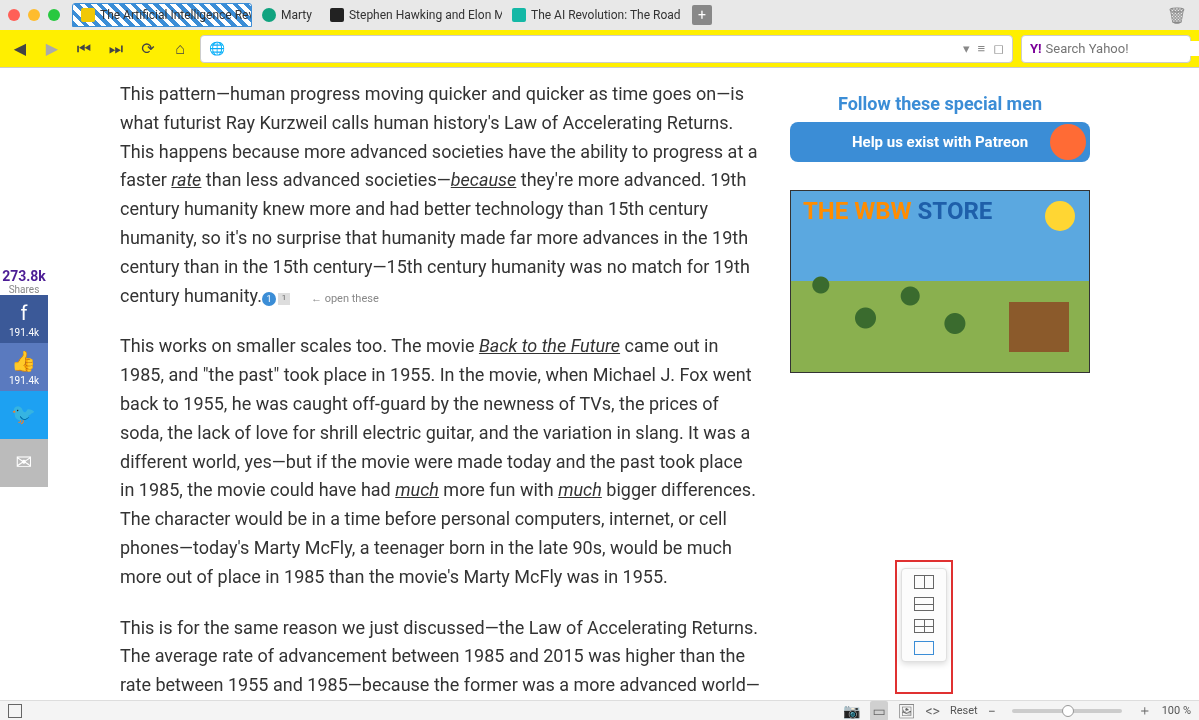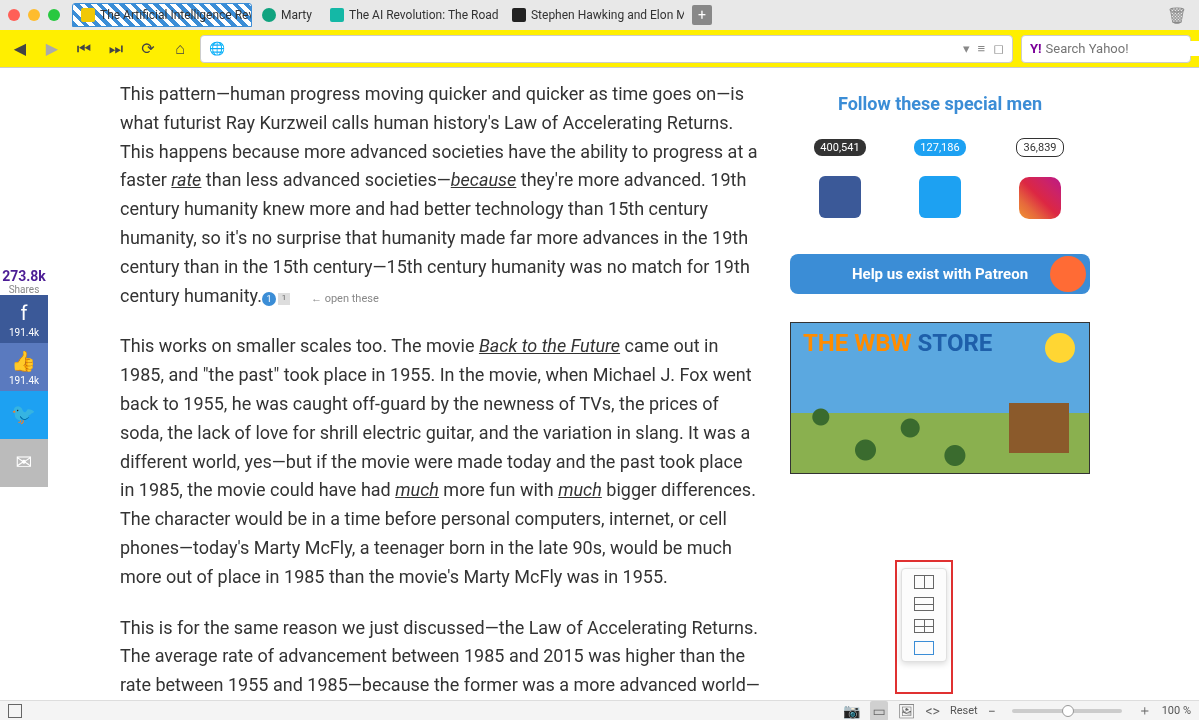--- a/index.html
+++ b/index.html
@@ -44,31 +44,31 @@
 .article { position:absolute; left:120px; top:12px; width:640px; font-size:18px; line-height:1.6; color:#333; }
 .article p{margin-bottom:22px;}
 .article em{font-style:italic;text-decoration:underline;}
 .footnote { font-size:11px; color:#888; vertical-align:super;margin-left:19px; }
 .footnote-mark { display:inline-flex; align-items:center; gap:2px; }
 .fn-circle { width:14px; height:14px; border-radius:50%; background:#3b8dd6; color:#fff; font-size:9px; display:inline-flex; align-items:center; justify-content:center; }
 .fn-sq { width:12px; height:12px; background:#ddd; color:#666; font-size:8px; display:inline-flex; align-items:center; justify-content:center; }
 
 
 .rsidebar { position:absolute; left:790px; top:25px; width:300px; }
-.follow-title { color:#3b8dd6; font-weight:bold; font-size:18px; text-align:center; margin-bottom:22px; }
+.follow-title { color:#3b8dd6; font-weight:bold; font-size:18px; text-align:center; margin-bottom:6px; }
 .social-row { display:flex; justify-content:space-around; height:110px; position:relative; }
 .social-item { width:80px; position:relative; text-align:center; }
 .bubble { background:#333; color:#fff; font-size:11px; padding:2px 6px; border-radius:8px; display:inline-block; position:relative; }
 .bubble.tw{background:#1da1f2;} .bubble.ig{background:#fff;border:1px solid #333;color:#333;}
 .social-icon { width:42px; height:42px; margin-top:20px; display:inline-block; }
 .si-fb{background:#3b5998;border-radius:6px;} .si-tw{background:#1da1f2;border-radius:6px;} .si-ig{background:linear-gradient(45deg,#f09433,#e6683c,#dc2743,#cc2366,#bc1888);border-radius:10px;}
 .patreon { margin-top:8px; height:40px; background:#3b8dd6; border-radius:8px; color:#fff; display:flex; align-items:center; justify-content:center; font-size:15px; font-weight:bold; position:relative; cursor:pointer; }
 .patreon .p-icon{width:36px;height:36px;background:#ff6b35;border-radius:50%;position:absolute;right:4px;}
 
-.store-ad { margin-top:28px; width:300px; height:152px; background:#8ab04f; border:1px solid #333; position:relative; overflow:hidden; cursor:pointer; }
+.store-ad { margin-top:28px; width:300px; height:183px; background:#8ab04f; border:1px solid #333; position:relative; overflow:hidden; cursor:pointer; }
 .store-ad .sky{position:absolute;top:0;left:0;right:0;height:90px;background:#5ba8e0;}
 .store-ad .title{position:absolute;top:6px;left:12px;font-size:24px;font-weight:bold;}
 .store-ad .t1{color:#ff8c00;} .store-ad .t2{color:#1e5faa;}
 .store-ad .sun{position:absolute;top:10px;right:14px;width:30px;height:30px;background:#ffd633;border-radius:50%;}
 .store-ad .house{position:absolute;bottom:20px;right:20px;width:60px;height:50px;background:#8b5a2b;}
 .store-ad .vine{position:absolute;top:50px;left:0;right:0;height:110px; background:radial-gradient(circle at 10% 40%,#3a6b2e 8px,transparent 9px), radial-gradient(circle at 25% 70%,#3a6b2e 10px,transparent 11px), radial-gradient(circle at 40% 50%,#3a6b2e 9px,transparent 10px), radial-gradient(circle at 55% 75%,#3a6b2e 10px,transparent 11px);}
 
 
 .layout-popup { position:absolute; right:246px; bottom:6px; width:58px; border:2px solid #e03131; padding:6px 0 30px 0; background:transparent; }
 .layout-inner { background:#fcfcfc; border:1px solid #e0e0e0; border-radius:4px; margin:0 4px; padding:6px 0; display:flex; flex-direction:column; align-items:center; gap:8px; box-shadow:0 2px 6px rgba(0,0,0,.15); }
@@ -98,27 +98,27 @@
     <div class="tl green"></div>
   </div>
   <div class="tab active t1">
       <span class="favicon"></span>
       <span>The Artificial Intelligence Rev</span>
     </div>
   <div class="tab t2">
       <span class="favicon"></span>
       <span>Marty</span>
     </div>
+  <div class="tab t4">
+      <span class="favicon"></span>
+      <span>Stephen Hawking and Elon M</span>
+    </div>
   <div class="tab t3">
       <span class="favicon"></span>
       <span>The AI Revolution: The Road</span>
-    </div>
-  <div class="tab t4">
-      <span class="favicon"></span>
-      <span>Stephen Hawking and Elon M</span>
     </div>
   <div class="newtab">+</div>
   <div class="trash">🗑</div>
 </div>
 
 <div class="toolbar">
   <div class="navbtn">◀</div>
   <div class="navbtn disabled">▶</div>
   <div class="navbtn">⏮</div>
   <div class="navbtn">⏭</div>
@@ -165,34 +165,20 @@
           <span class="fn-sq">1</span>
           <span class="footnote">← open these</span>
         </span></p>
     <p><span>This works on smaller scales too. The movie </span><em>Back to the Future</em><span> came out in 1985, and "the past" took place in 1955. In the movie, when Michael J. Fox went back to 1955, he was caught off-guard by the newness of TVs, the prices of soda, the lack of love for shrill electric guitar, and the variation in slang. It was a different world, yes—but if the movie were made today and the past took place in 1985, the movie could have had </span><em>much</em><span> more fun with </span><em>much</em><span> bigger differences. The character would be in a time before personal computers, internet, or cell phones—today's Marty McFly, a teenager born in the late 90s, would be much more out of place in 1985 than the movie's Marty McFly was in 1955.</span></p>
     <p>This is for the same reason we just discussed—the Law of Accelerating Returns. The average rate of advancement between 1985 and 2015 was higher than the rate between 1955 and 1985—because the former was a more advanced world—so much more change happened in the most recent 30 years than in the prior 30.</p>
 
   </div>
 
   <div class="rsidebar">
     <div class="follow-title">Follow these special men</div>
-    <div class="social-row">
-      <div class="social-item">
-        <span class="bubble">400,541</span>
-        <div class="social-icon si-fb"></div>
-      </div>
-      <div class="social-item">
-        <span class="bubble tw">127,186</span>
-        <div class="social-icon si-tw"></div>
-      </div>
-      <div class="social-item">
-        <span class="bubble ig">36,839</span>
-        <div class="social-icon si-ig"></div>
-      </div>
-    </div>
     <div class="patreon">
       <span>Help us exist with Patreon</span>
       <span class="p-icon"></span>
     </div>
     <div class="store-ad">
       <div class="sky"></div>
       <div class="title"><span class="t1">THE WBW </span><span class="t2">STORE</span></div>
       <div class="sun"></div>
       <div class="vine"></div>
       <div class="house"></div>

